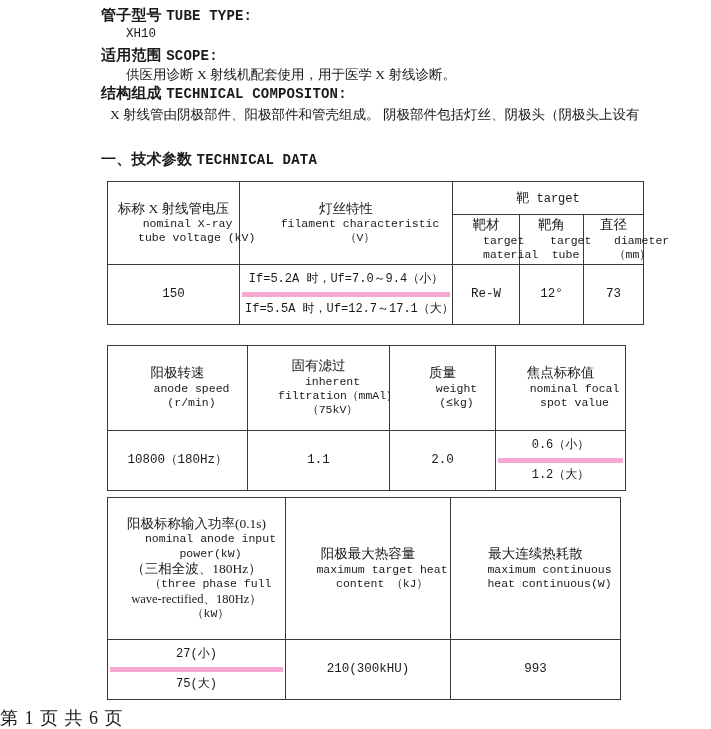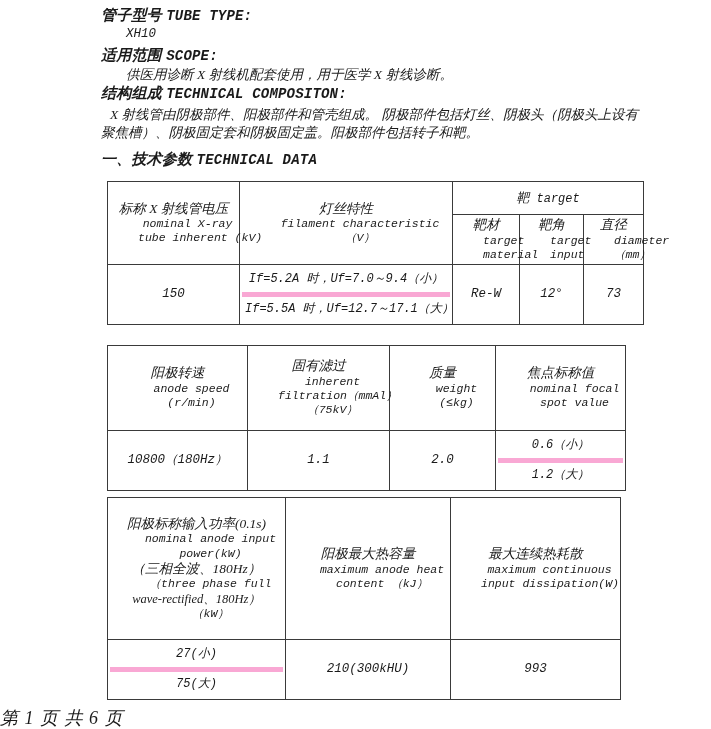--- a/index.html
+++ b/index.html
@@ -13,21 +13,20 @@
     position: relative;
     font-family: "Liberation Serif", "DejaVu Serif", serif;
     color: #1a1a1a;
     overflow: hidden;
   }
   .page {
     position: absolute;
     left: 0; top: 0;
     width: 709px;
     height: 729px;
-    font-style: italic;
   }
 
   
   .sec-head {
     position: absolute;
     left: 101px;
     font-weight: bold;
     font-size: 15px;
     letter-spacing: 0.2px;
     white-space: nowrap;
@@ -134,61 +133,60 @@
     <span>适用范围</span>
     <span class="en">SCOPE:</span>
   </div>
   <div class="body-line" style="left:126px; top:66px;">供医用诊断 X 射线机配套使用，用于医学 X 射线诊断。</div>
 
   <div class="sec-head" style="top:84px;">
     <span>结构组成</span>
     <span class="en">TECHNICAL COMPOSITON:</span>
   </div>
   <div class="body-line" style="left:110px; top:106px;">X 射线管由阴极部件、阳极部件和管壳组成。 阴极部件包括灯丝、阴极头（阴极头上设有</div>
-  <div class="body-line" style="left:101px; top:124px;">聚焦槽）、阴极固定套和阴极固定盖。阳极部件包括转子和靶。</div>
 
   <div class="sec-head" style="top:150px;">
     <span>一、技术参数</span>
     <span class="en">TECHNICAL DATA</span>
   </div>
 
   <table class="spec" style="left:107px; top:181px; width:536px;">
     <colgroup>
       <col style="width:132px">
       <col style="width:213px">
       <col style="width:67px">
       <col style="width:64px">
       <col style="width:60px">
     </colgroup>
     <tbody>
       <tr>
         <td rowspan="2">
           <span class="cn cn-head">标称 X 射线管电压</span>
           <span class="en en-head">nominal X-ray</span>
-          <span class="en en-head">tube inherent (kV)</span>
+          <span class="en en-head">tube voltage (kV)</span>
         </td>
         <td rowspan="2">
           <span class="cn cn-head">灯丝特性</span>
           <span class="en en-head">filament  characteristic</span>
           <span class="en en-head">（V）</span>
         </td>
         <td colspan="3" style="height:28px;">
           <span class="mixed"><span class="zh">靶</span> <span>target</span></span>
         </td>
       </tr>
       <tr>
         <td>
           <span class="cn cn-head">靶材</span>
           <span class="en en-head">target</span>
           <span class="en en-head">material</span>
         </td>
         <td>
           <span class="cn cn-head">靶角</span>
           <span class="en en-head">target</span>
-          <span class="en en-head">input</span>
+          <span class="en en-head">tube</span>
         </td>
         <td>
           <span class="cn cn-head">直径</span>
           <span class="en en-head">diameter</span>
           <span class="en en-head">（mm）</span>
         </td>
       </tr>
       <tr>
         <td style="height:54px;">
           <span class="num">150</span>
@@ -271,27 +269,27 @@
           <span class="cn cn-head">阳极标称输入功率(0.1s)</span>
           <span class="en en-head">nominal anode input</span>
           <span class="en en-head">power(kW)</span>
           <span class="cn cn-head">（三相全波、180Hz）</span>
           <span class="en en-head">（three phase full</span>
           <span class="cn cn-head" style="font-size:12.5px;">wave-rectified、180Hz）</span>
           <span class="en en-head">（kW）</span>
         </td>
         <td>
           <span class="cn cn-head">阳极最大热容量</span>
-          <span class="en en-head">maximum anode heat</span>
+          <span class="en en-head">maximum target heat</span>
           <span class="en en-head">content （kJ）</span>
         </td>
         <td>
           <span class="cn cn-head">最大连续热耗散</span>
           <span class="en en-head">maximum continuous</span>
-          <span class="en en-head">input dissipation(W)</span>
+          <span class="en en-head">heat continuous(W)</span>
         </td>
       </tr>
       <tr>
         <td class="split" style="height:52px;">
           <span class="sub mixed">27(小)</span>
           <span class="sub mixed">75(大)</span>
         </td>
         <td>
           <span class="num">210(300kHU)</span>
         </td>

